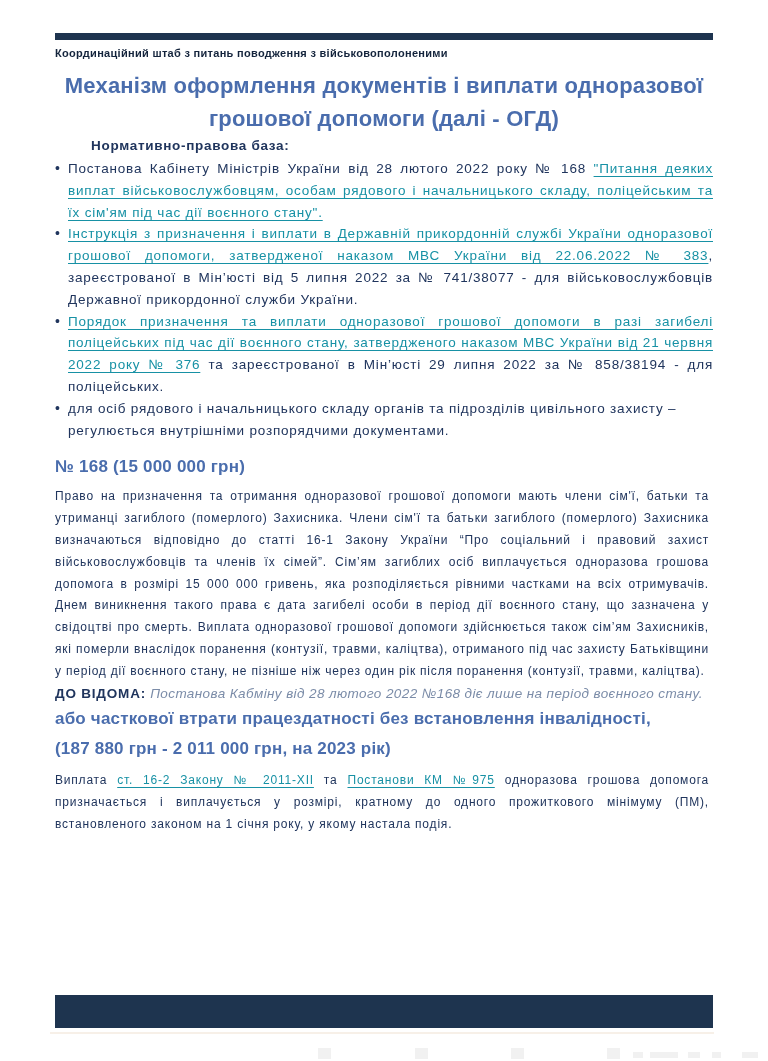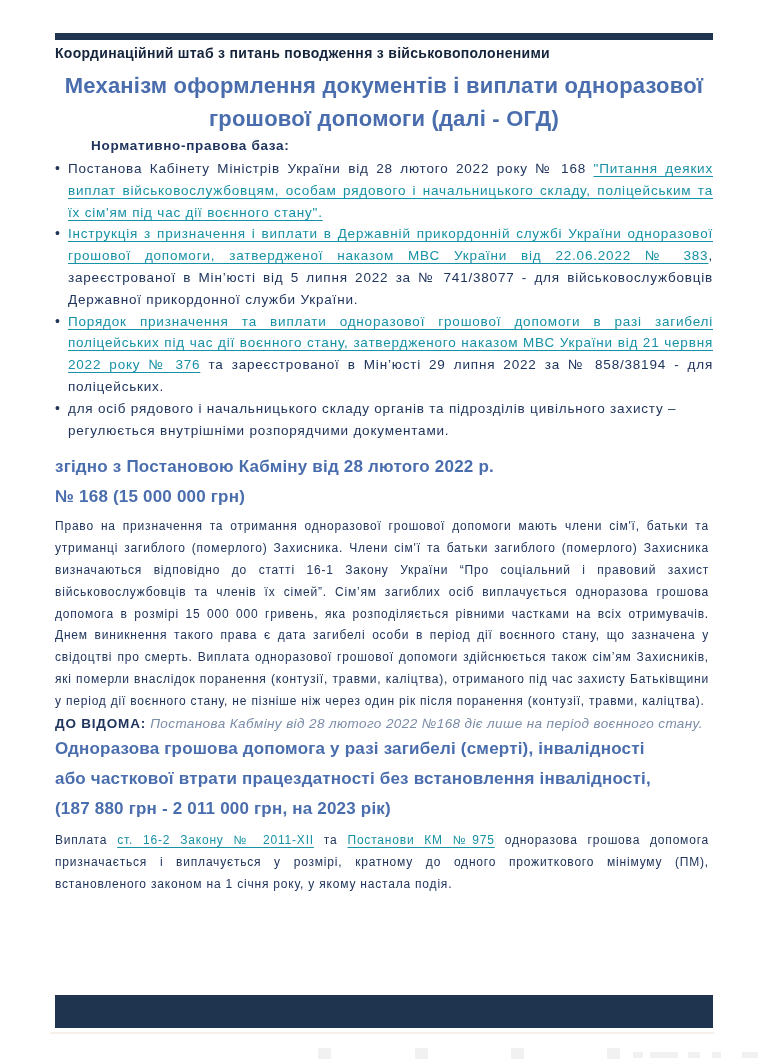--- a/index.html
+++ b/index.html
@@ -20,21 +20,21 @@
     position: absolute; left: 55px; top: 995px;
     width: 658px; height: 33px;
     background: var(--bar_navy);
   }
   .content {
     position: absolute; left: 55px; top: 0;
     width: 658px;
   }
   .org {
     margin: 45px 0 0 0;
-    font-size: 14px; line-height: 16px; font-weight: 700;
+    font-size: 11px; line-height: 16px; font-weight: 700;
     letter-spacing: 0.3px;
     color: var(--org_ink);
   }
   .title {
     margin: 8px 0 0 0;
     font-size: 22px; line-height: 33px; font-weight: 700;
     letter-spacing: 0.2px;
     color: var(--title_blue);
     text-align: center;
   }
@@ -115,30 +115,28 @@
     <div class="legal-h">Нормативно-правова база:</div>
 
     <ul class="legal-list">
       <li><span>Постанова Кабінету Міністрів України від 28 лютого 2022 року № 168 </span><a class="lnk">"Питання деяких виплат військовослужбовцям, особам рядового і начальницького складу, поліцейським та їх сім'ям під час дії воєнного стану".</a><span></span></li>
       <li><span></span><a class="lnk">Інструкція з призначення і виплати в Державній прикордонній службі України одноразової грошової допомоги, затвердженої наказом МВС України від 22.06.2022 № 383</a><span>, зареєстрованої в Мін’юсті від 5 липня 2022 за № 741/38077 - для військовослужбовців Державної прикордонної служби України.</span></li>
       <li><span></span><a class="lnk">Порядок призначення та виплати одноразової грошової допомоги в разі загибелі поліцейських під час дії воєнного стану, затвердженого наказом МВС України від 21 червня 2022 року № 376</a><span> та зареєстрованої в Мін’юсті 29 липня 2022 за № 858/38194 - для поліцейських.</span></li>
       <li class="plain"><span>для осіб рядового і начальницького складу органів та підрозділів цивільного захисту – регулюється внутрішніми розпорядчими документами.</span></li>
     </ul>
 
     <div class="section-h first">
-      <div class="h-line">згідно з Постановою Кабміну від 28 лютого 2022 р.</div>
       <div class="h-line">№ 168 (15 000 000 грн)</div>
     </div>
 
     <p class="bodytext">Право на призначення та отримання одноразової грошової допомоги мають члени сім'ї, батьки та утриманці загиблого (померлого) Захисника. Члени сім'ї та батьки загиблого (померлого) Захисника визначаються відповідно до статті 16-1 Закону України “Про соціальний і правовий захист військовослужбовців та членів їх сімей”. Сім’ям загиблих осіб виплачується одноразова грошова допомога в розмірі 15 000 000 гривень, яка розподіляється рівними частками на всіх отримувачів. Днем виникнення такого права є дата загибелі особи в період дії воєнного стану, що зазначена у свідоцтві про смерть. Виплата одноразової грошової допомоги здійснюється також сім’ям Захисників, які померли внаслідок поранення (контузії, травми, каліцтва), отриманого під час захисту Батьківщини у період дії воєнного стану, не пізніше ніж через один рік після поранення (контузії, травми, каліцтва).</p>
 
     <p class="note"><span class="note-label">ДО ВІДОМА:</span> <span class="note-text">Постанова Кабміну від 28 лютого 2022 №168 діє лише на період воєнного стану.</span></p>
 
     <div class="section-h" style="margin-top:0;">
-      <div class="h-line">Одноразова грошова допомога у разі загибелі (смерті), інвалідності</div>
       <div class="h-line">або часткової втрати працездатності без встановлення інвалідності,</div>
       <div class="h-line">(187 880 грн - 2 011 000 грн, на 2023 рік)</div>
     </div>
 
     <p class="bodytext last"><span>Виплата </span><a class="lnk">ст. 16-2 Закону № 2011-XII</a><span> та </span><a class="lnk">Постанови КМ №975</a><span> одноразова грошова допомога призначається і виплачується у розмірі, кратному до одного прожиткового мінімуму (ПМ), встановленого законом на 1 січня року, у якому настала подія.</span></p>
 
   </div>
 
   <div class="bottombar"></div>
 

